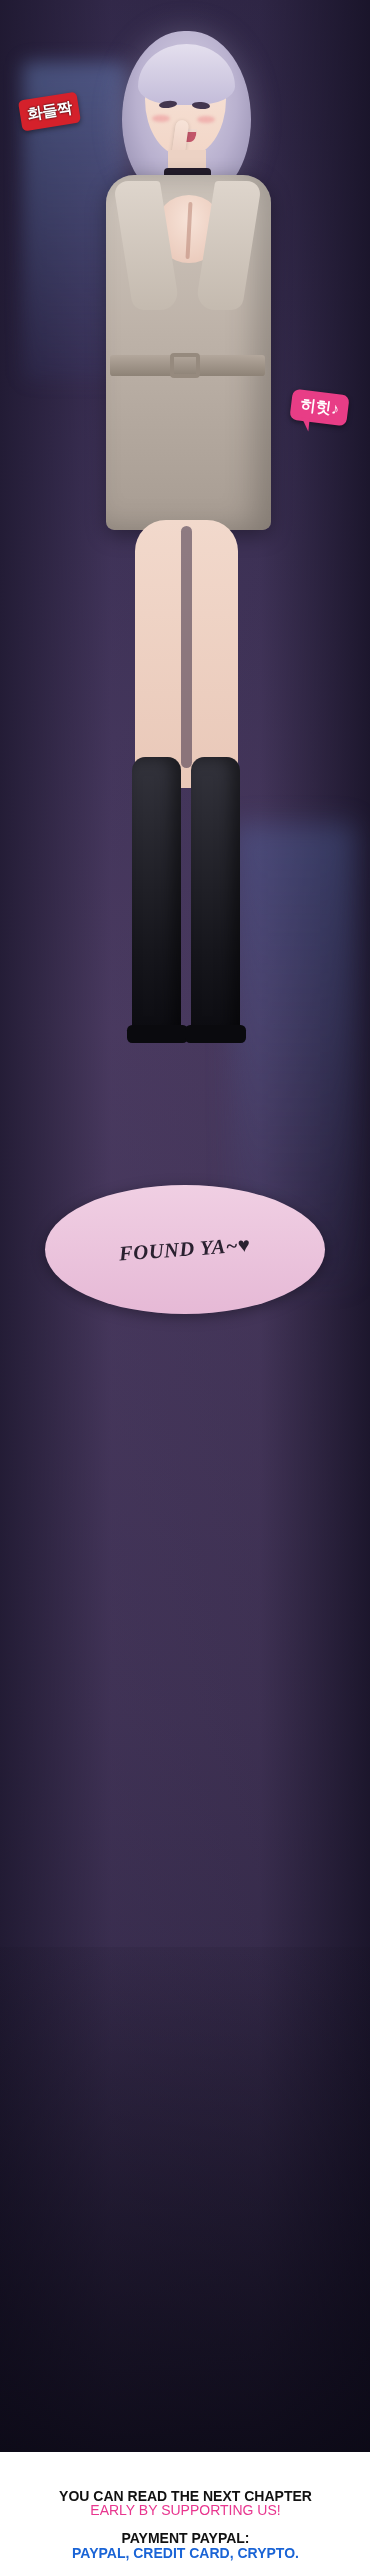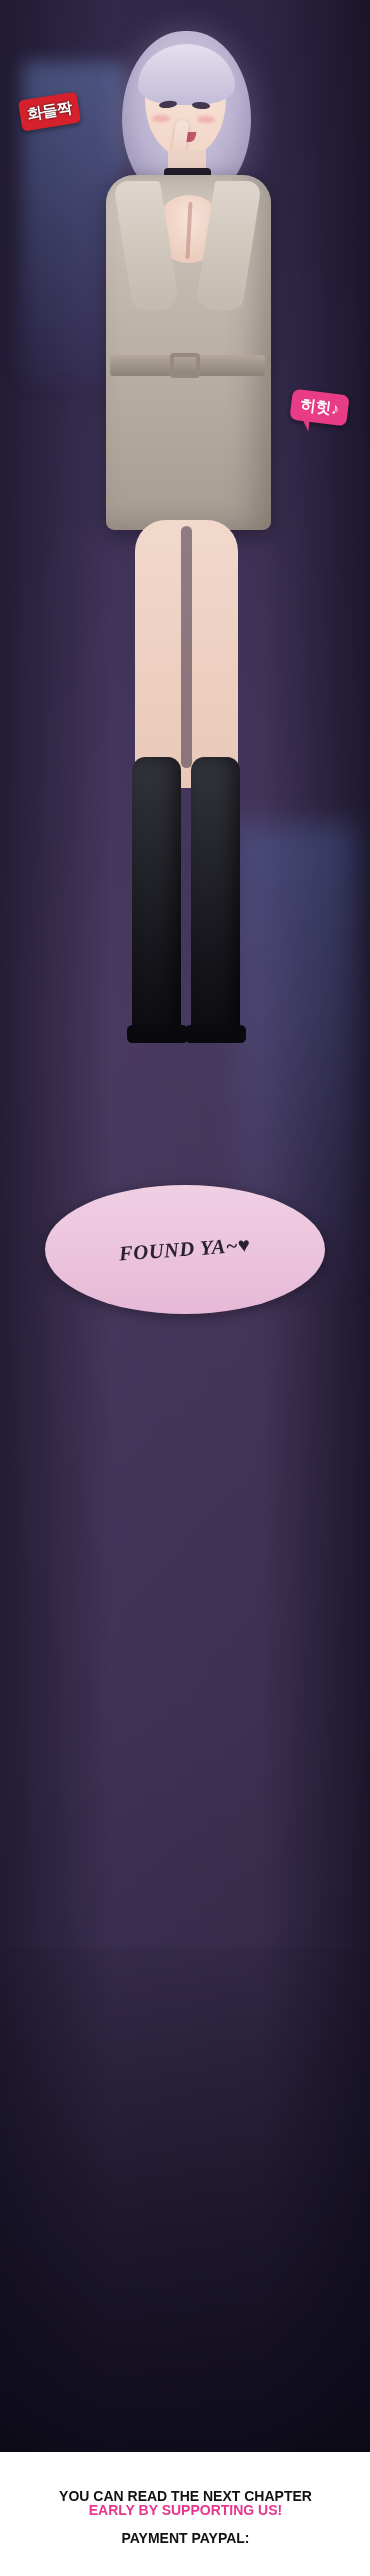--- a/index.html
+++ b/index.html
@@ -213,21 +213,21 @@
 
   
   .notes {
     position: absolute;
     left: 0; top: 2452px; width: 371px; height: 289px;
     background: #ffffff;
     text-align: center;
     padding-top: 37px;
   }
   .notes .ln { font-size: 14px; color: #111; line-height: 14.4px; font-weight: bold; }
-  .hl-pink { color: #e8368f; font-weight: bold; }
+  .hl-pink { color: #e8368f; font-weight: normal; }
   .hl-blue { color: #1a64d6; font-weight: bold; }
   .gap { height: 13.4px; }
 </style>
 </head>
 <body>
 
 <div class="page">
 
   <div class="comic">
     <div class="room-wall"></div>
@@ -271,20 +271,23 @@
     </div>
   </div>
 
   <div class="notes">
     <div class="ln">YOU CAN READ THE NEXT CHAPTER</div>
     <div class="ln">
       <span class="hl-pink">EARLY BY SUPPORTING US!</span>
     </div>
     <div class="gap"></div>
     <div class="ln">PAYMENT PAYPAL:</div>
+    <div class="ln">
+      <span class="hl-blue">PAYPAL, CREDIT CARD, CRYPTO.</span>
+    </div>
     <div class="gap"></div>
     <div class="ln">
       
       
     </div>
 
   </div>
 
 </div>
 

